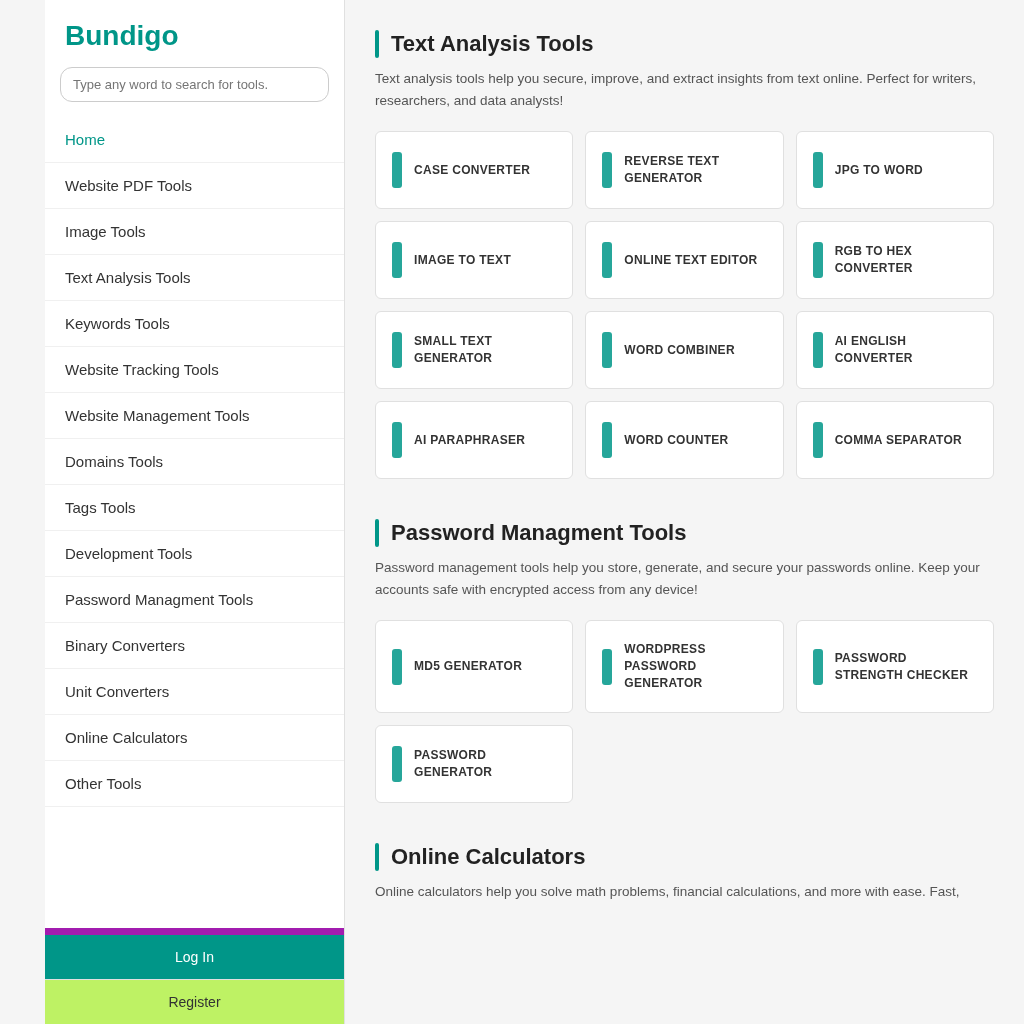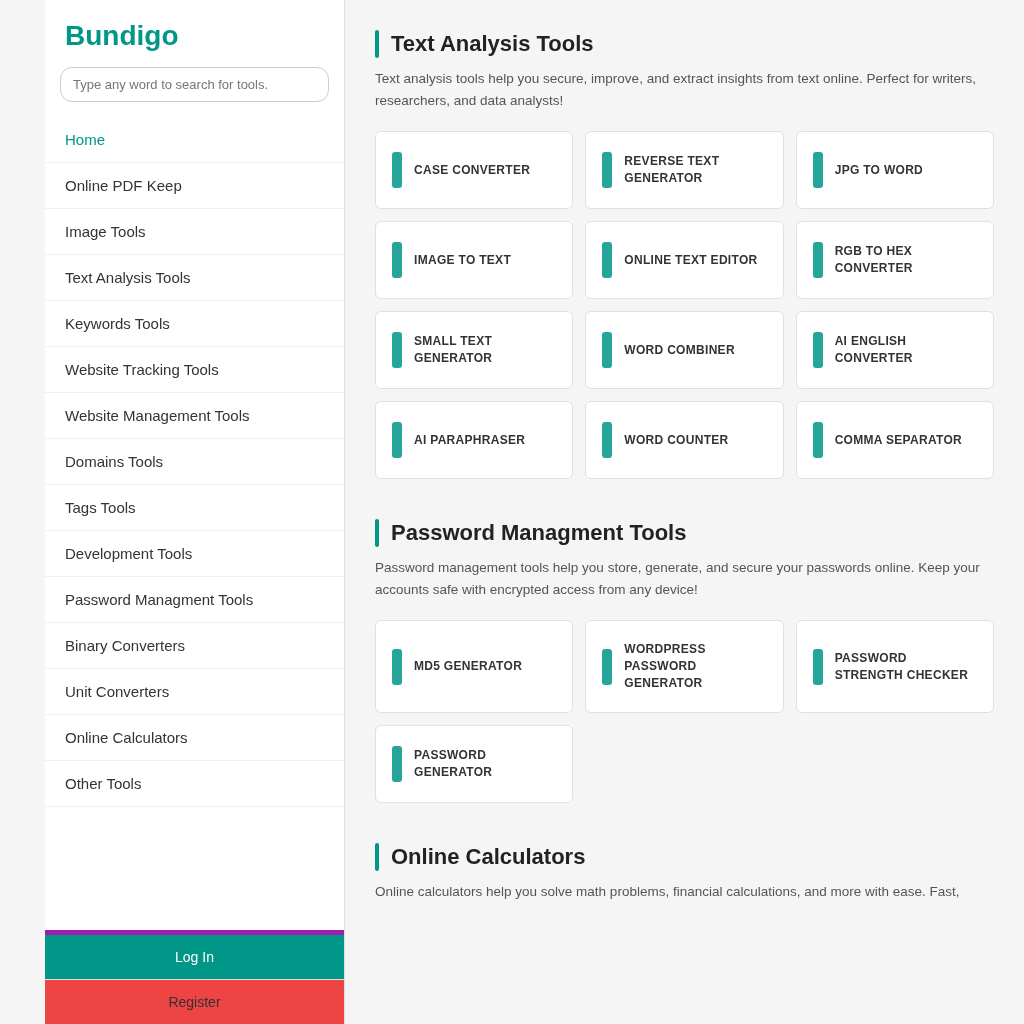--- a/index.html
+++ b/index.html
@@ -48,38 +48,38 @@
       padding: 14px 20px;
       font-size: 15px;
       color: #333;
       cursor: pointer;
       border-bottom: 1px solid #f0f0f0;
     }
     .nav-item.active { color: #009688; }
 
     
     #auth-buttons {
-      border-top: 5px solid #a21caf;
+      border-top: 7px solid #a21caf;
     }
     #login-btn {
       display: block;
       width: 100%;
       padding: 14px;
       background: #009688;
       color: #fff;
       border: none;
       font-size: 14px;
       cursor: pointer;
       text-align: center;
     }
     #register-btn {
       display: block;
       width: 100%;
       padding: 14px;
-      background: #ef4444;
+      background: #bef264;
       color: #333;
       border: none;
       border-top: 1px solid #e0e0e0;
       font-size: 14px;
       cursor: pointer;
       text-align: center;
     }
 
     
     #main {
@@ -155,21 +155,21 @@
   <div id="logo-area">
     <div id="logo">
       <span>Bun</span><span style="color:#009688;">digo</span>
     </div>
   </div>
   <div id="search-box">
     <input id="search-input" type="text" placeholder="Type any word to search for tools." style="">
   </div>
   <nav id="nav-list">
   <div class="nav-item active">Home</div>
-      <div class="nav-item">Online PDF Keep</div>
+      <div class="nav-item">Website PDF Tools</div>
       <div class="nav-item">Image Tools</div>
       <div class="nav-item">Text Analysis Tools</div>
       <div class="nav-item">Keywords Tools</div>
       <div class="nav-item">Website Tracking Tools</div>
       <div class="nav-item">Website Management Tools</div>
       <div class="nav-item">Domains Tools</div>
       <div class="nav-item">Tags Tools</div>
       <div class="nav-item">Development Tools</div>
       <div class="nav-item">Password Managment Tools</div>
       <div class="nav-item">Binary Converters</div>

